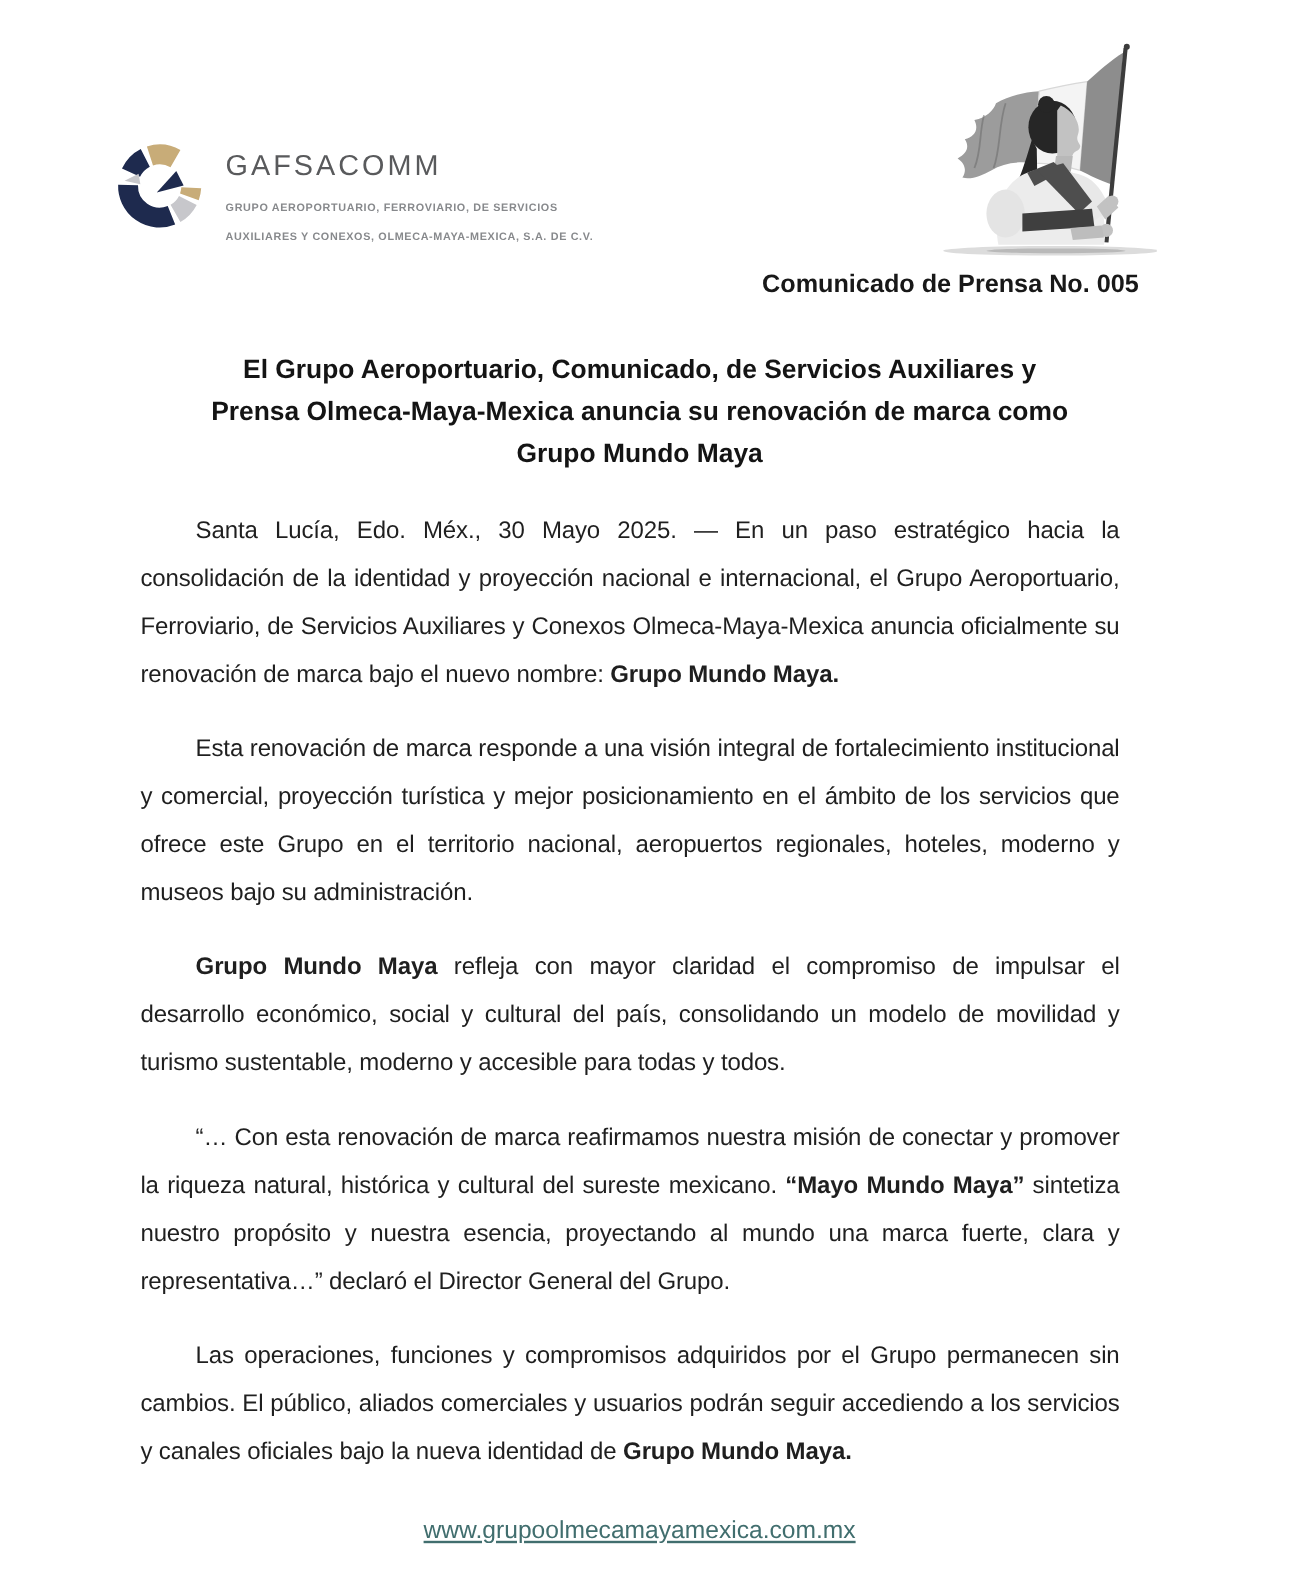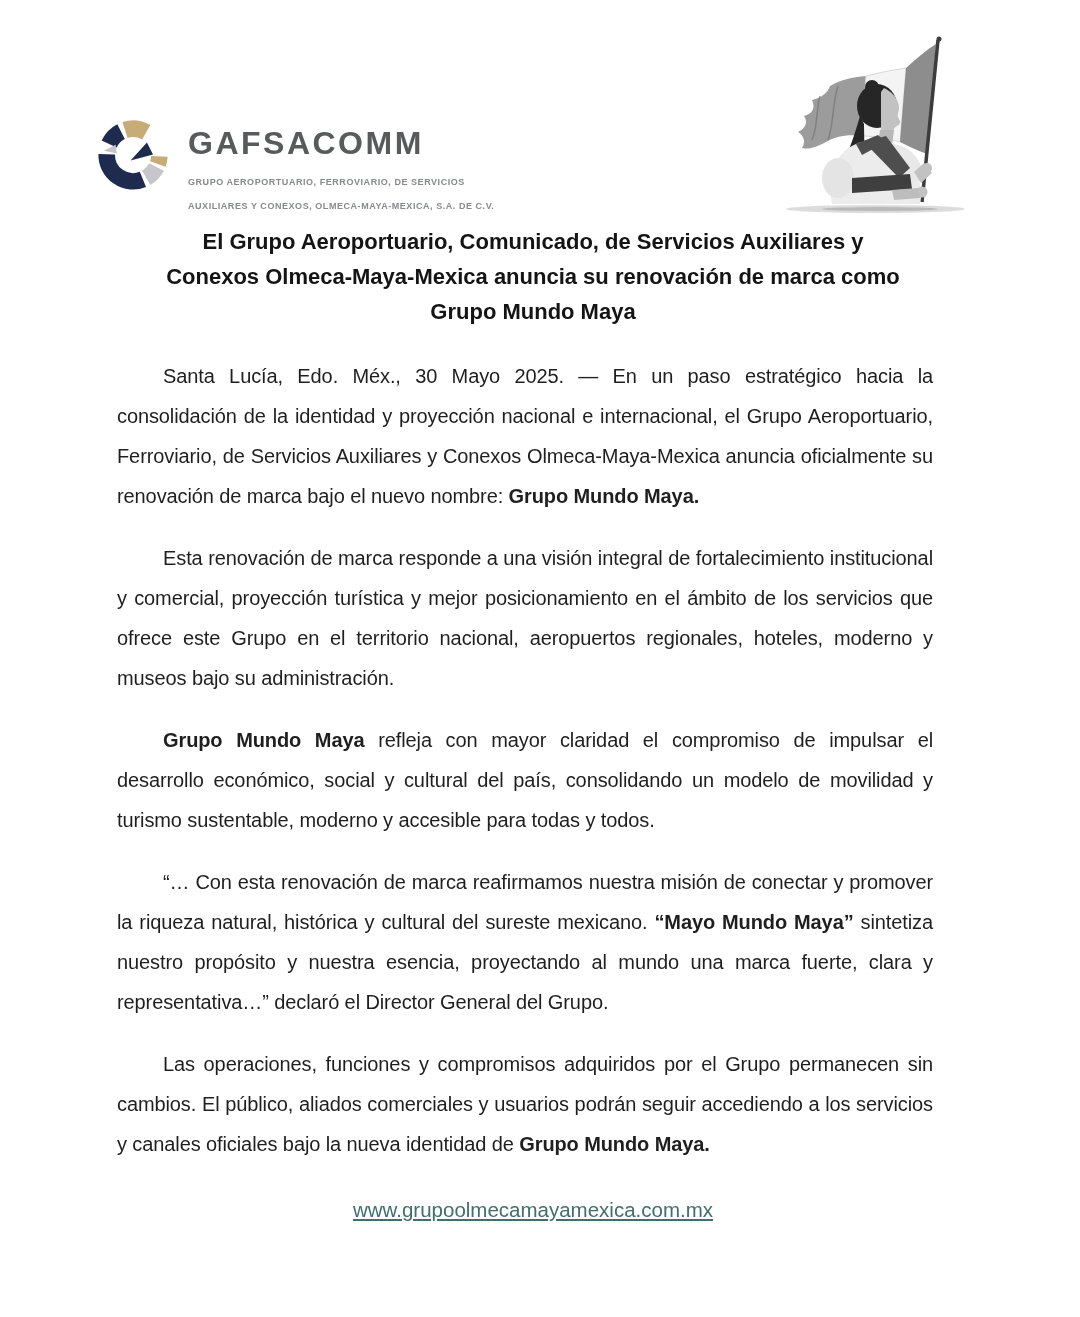--- a/index.html
+++ b/index.html
@@ -19,21 +19,21 @@
     font-family:"Liberation Sans", sans-serif;
     color:var(--body_text);
     overflow:hidden;
     margin:0 auto;
   }
   
   .logo{position:absolute;left:96px;top:116px;display:flex;align-items:flex-start;}
   .logo-mark{width:78px;height:80px;flex:0 0 auto;}
   .logo-text{margin-left:14px;margin-top:10px;}
   .brand{
-    font-size:32px;font-weight:bold;letter-spacing:2.5px;
+    font-size:24px;font-weight:normal;letter-spacing:2.5px;
     color:var(--logo_text);line-height:1.1;
   }
   .logo-sub{
     font-size:9px;font-weight:bold;letter-spacing:.55px;
     color:var(--logo_subtext);line-height:11.5px;margin-top:12px;
   }
   .logo-sub.first{margin-top:16px;}
   .c-navy{fill:var(--logo_navy)} .c-gray{fill:var(--logo_gray)}
   .s-navy{stroke:var(--logo_navy)} .s-tan{stroke:var(--logo_tan)} .s-gray{stroke:var(--logo_gray)}
   .ring{fill:none;stroke-width:17;}
@@ -122,24 +122,25 @@
       <path fill="#3f3f3f" d="M92 146 L150 142 L152 157 L92 161 Z"></path>
 
       <path fill="#c2c2c2" d="M154 140 L164 131 L172 141 L161 151 Z"></path>
       <circle cx="167" cy="136" r="5" fill="#c2c2c2"></circle>
       <circle cx="162" cy="160" r="5.5" fill="#c2c2c2"></circle>
       <path fill="#bdbdbd" d="M132 158 L158 156 L160 166 L134 168 Z"></path>
     </svg>
   </div>
 
   <main class="content">
+    <div class="release-no">Comunicado de Prensa No. 005</div>
 
     <h1 class="title">
       <span class="tline">El Grupo Aeroportuario, Comunicado, de Servicios Auxiliares y</span>
-      <span class="tline">Conexos Olmeca-Maya-Mexica anuncia su renovación de marca como</span>
+      <span class="tline">Prensa Olmeca-Maya-Mexica anuncia su renovación de marca como</span>
       <span class="tline">Grupo Mundo Maya</span>
     </h1>
 
     <div>
         <p class="para"><span>Santa Lucía, Edo. Méx., 30 Mayo 2025. — En un paso estratégico hacia la consolidación de la identidad y proyección nacional e internacional, el Grupo Aeroportuario, Ferroviario, de Servicios Auxiliares y Conexos Olmeca-Maya-Mexica anuncia oficialmente su renovación de marca bajo el nuevo nombre: </span><b>Grupo Mundo Maya.</b></p>
         <p class="para"><span>Esta renovación de marca responde a una visión integral de fortalecimiento institucional y comercial, proyección turística y mejor posicionamiento en el ámbito de los servicios que ofrece este Grupo en el territorio nacional, aeropuertos regionales, hoteles, moderno y museos bajo su administración.</span></p>
         <p class="para"><b>Grupo Mundo Maya</b><span> refleja con mayor claridad el compromiso de impulsar el desarrollo económico, social y cultural del país, consolidando un modelo de movilidad y turismo sustentable, moderno y accesible para todas y todos.</span></p>
         <p class="para"><span>“… Con esta renovación de marca reafirmamos nuestra misión de conectar y promover la riqueza natural, histórica y cultural del sureste mexicano. </span><b>“Mayo Mundo Maya”</b><span> sintetiza nuestro propósito y nuestra esencia, proyectando al mundo una marca fuerte, clara y representativa…” declaró el Director General del Grupo.</span></p>
         <p class="para"><span>Las operaciones, funciones y compromisos adquiridos por el Grupo permanecen sin cambios. El público, aliados comerciales y usuarios podrán seguir accediendo a los servicios y canales oficiales bajo la nueva identidad de </span><b>Grupo Mundo Maya.</b></p>
       </div>

